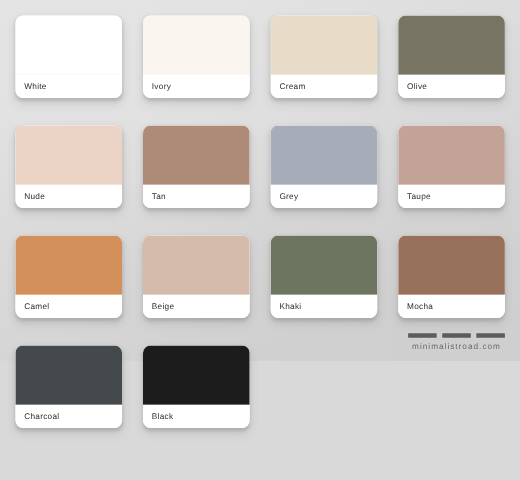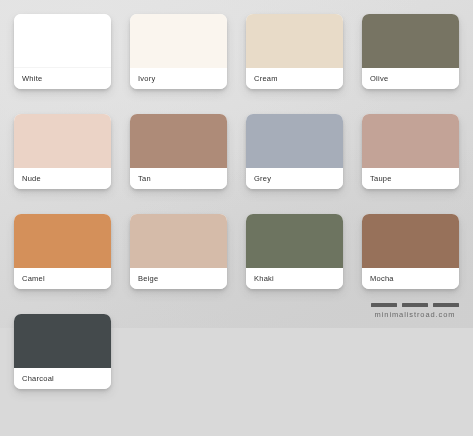--- a/index.html
+++ b/index.html
@@ -183,20 +183,26 @@
         <div class="swatch-label-strip">
           <span class="swatch-label">Mocha</span>
         </div>
       </div>
       <div class="swatch-card">
         <div class="swatch-color" style="background: rgb(68, 74, 76);"></div>
         <div class="swatch-label-strip">
           <span class="swatch-label">Charcoal</span>
         </div>
       </div>
+      <div class="swatch-card">
+        <div class="swatch-color" style="background: rgb(28, 28, 28);"></div>
+        <div class="swatch-label-strip">
+          <span class="swatch-label">Black</span>
+        </div>
+      </div>
     </div>
 
   <div id="watermark">
     <div id="watermark-bars">
         <div class="watermark-bar" style="background: rgb(92, 92, 92);"></div>
         <div class="watermark-bar" style="background: rgb(92, 92, 92);"></div>
         <div class="watermark-bar" style="background: rgb(92, 92, 92);"></div>
       </div>
     <div id="watermark-text" style="color: rgb(106, 106, 106);">minimalistroad.com</div>
   </div>

